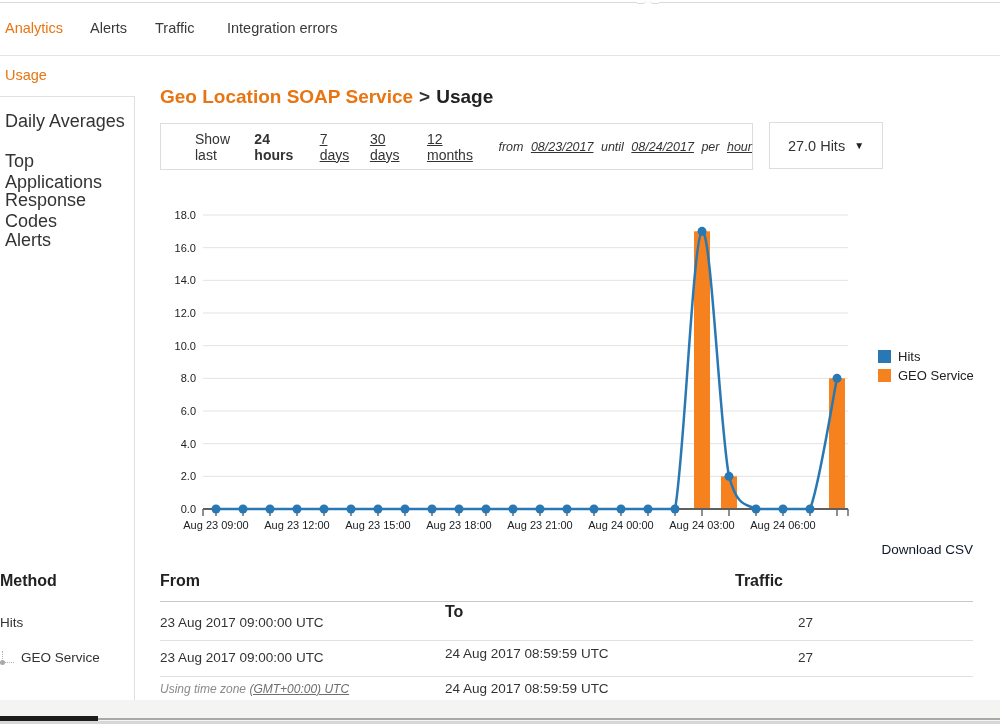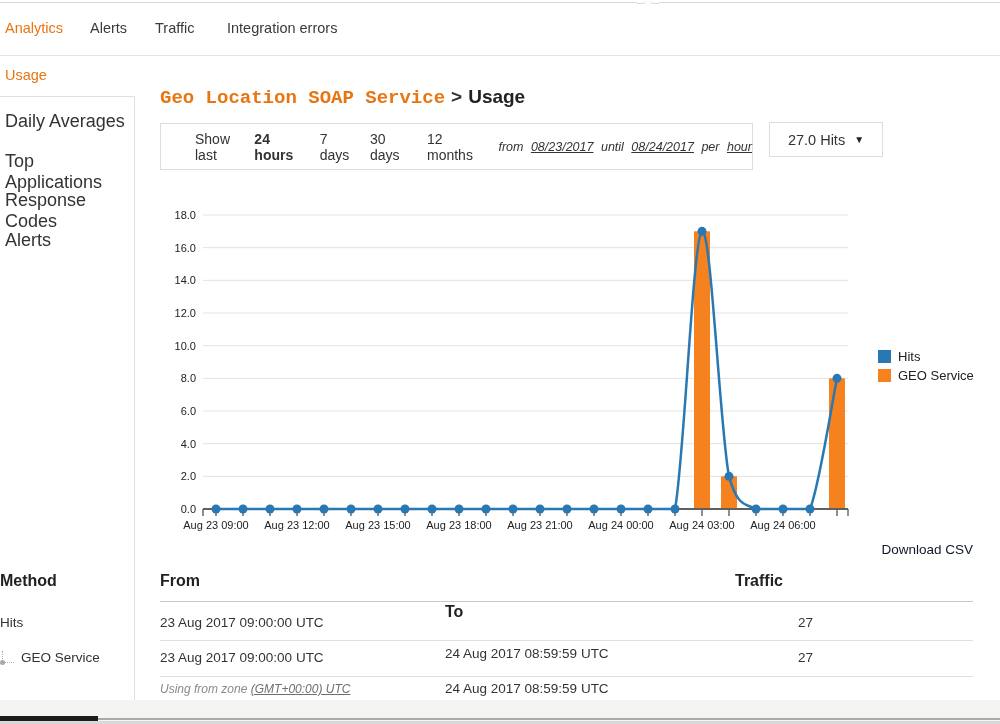--- a/index.html
+++ b/index.html
@@ -18,35 +18,35 @@
   .nav-border{position:absolute;top:55px;left:0;width:1000px;height:1px;background:#e4e4e4;}
 
   
   .side-usage{position:absolute;left:5px;top:67px;font-size:14.5px;color:#e87511;cursor:pointer;}
   .side-box{position:absolute;left:0;top:96px;width:135px;height:611px;
             border-top:1px solid #e0e0e0;border-right:1px solid #e0e0e0;box-sizing:border-box;}
   .side-item{height:39.5px;padding:14px 0 0 5px;box-sizing:border-box;font-size:18px;color:#333;cursor:pointer;}
 
   
   .page-title{position:absolute;left:160px;top:86px;font-size:19px;font-weight:bold;}
-  .page-title .svc{color:#e87511;font-family:Liberation Mono, monospace;}
+  .page-title .svc{color:#e87511;}
   .page-title .sep{color:#333;padding:0 6px;}
   .page-title .sec{color:#222;}
 
   
   .filter-box{position:absolute;left:160px;top:123px;width:593px;height:47px;border:1px solid #ddd;
               box-sizing:border-box;display:flex;align-items:center;padding-left:22px;font-size:14px;background:#fff;}
   .filter-box .lbl{margin-right:6px;margin-left:12px;}
   .filter-box .bold{font-weight:bold;margin-right:14px;}
-  .range-link{margin-right:14px;color:#333;cursor:pointer;}
+  .range-link{margin-right:14px;color:#333;text-decoration:underline;cursor:pointer;}
   .fromto{font-style:italic;font-size:12.5px;white-space:nowrap;}
   .fromto .u{text-decoration:underline;cursor:pointer;}
   .fromto .w{margin:0 4px;}
 
-  .metric-dd{position:absolute;left:769px;top:122px;width:114px;height:35px;border:1px solid #ddd;
+  .metric-dd{position:absolute;left:769px;top:122px;width:114px;height:47px;border:1px solid #ddd;
              box-sizing:border-box;display:flex;align-items:center;justify-content:center;gap:9px;
              font-size:14.5px;background:#fff;cursor:pointer;}
   .metric-dd .caret{font-size:10px;color:#222;}
 
   
   #chart-svg{position:absolute;left:155px;top:205px;}
   #chart-svg text{font-family:"Liberation Sans","DejaVu Sans",sans-serif;}
   .legend{position:absolute;left:878px;top:347px;font-size:13px;color:#222;}
   .legend-row{display:flex;align-items:center;height:19px;}
   .legend-swatch{width:13px;height:13px;margin-right:7px;display:inline-block;}
@@ -247,21 +247,21 @@
 
   <div class="trow tbl" style="top:650px;">
     <span class="tcell c-method"><span class="tree-icon"></span><span>GEO Service</span></span>
     <span class="tcell c-from">23 Aug 2017 09:00:00 UTC</span>
     <span class="tcell c-to">24 Aug 2017 08:59:59 UTC</span>
     <span class="tcell c-traffic">27</span>
   </div>
   <div class="tline" style="top:676px;"></div>
 
   <div class="tz-note">
-    <span>Using from zone</span>
+    <span>Using time zone</span>
     <span class="u">(GMT+00:00) UTC</span>
   </div>
 
   <div class="footer-gray"></div>
   <div class="strip-line"></div>
   <div class="strip-black"></div>
   <div class="strip-light"></div>
 </div>
 
 </body></html>

